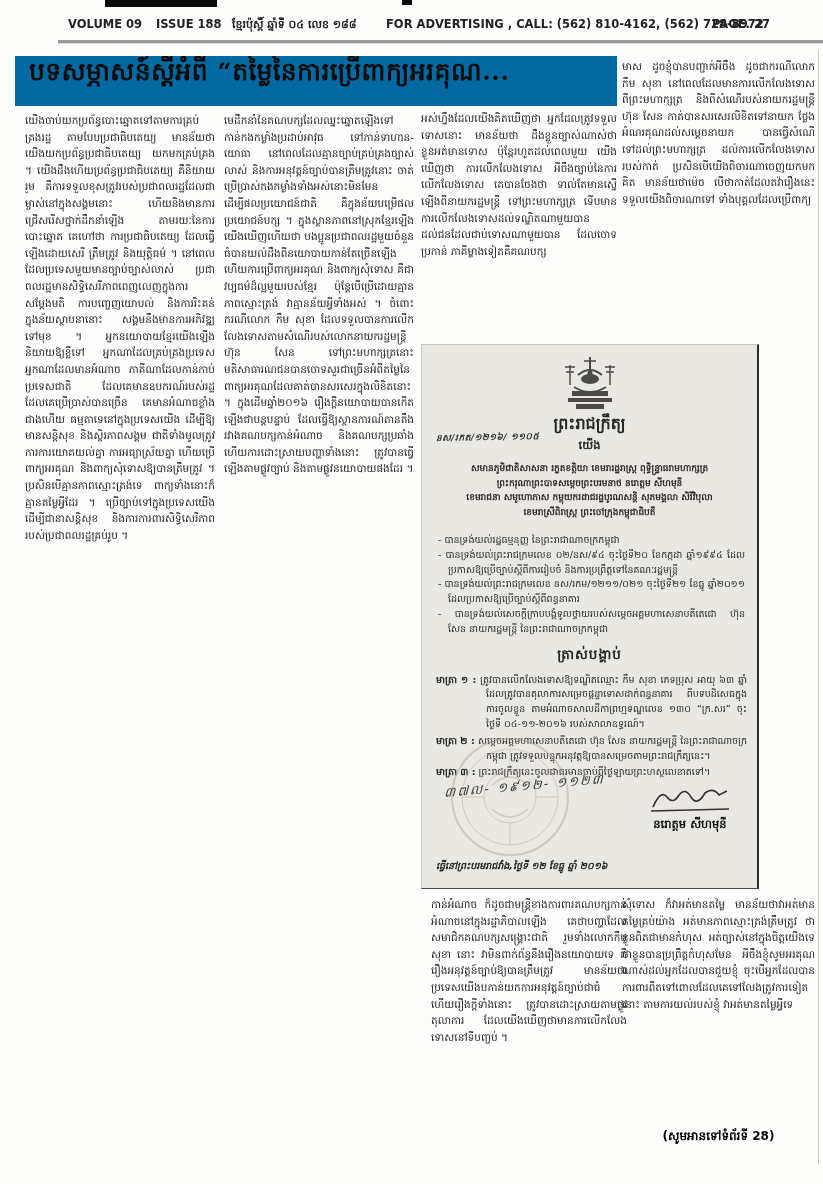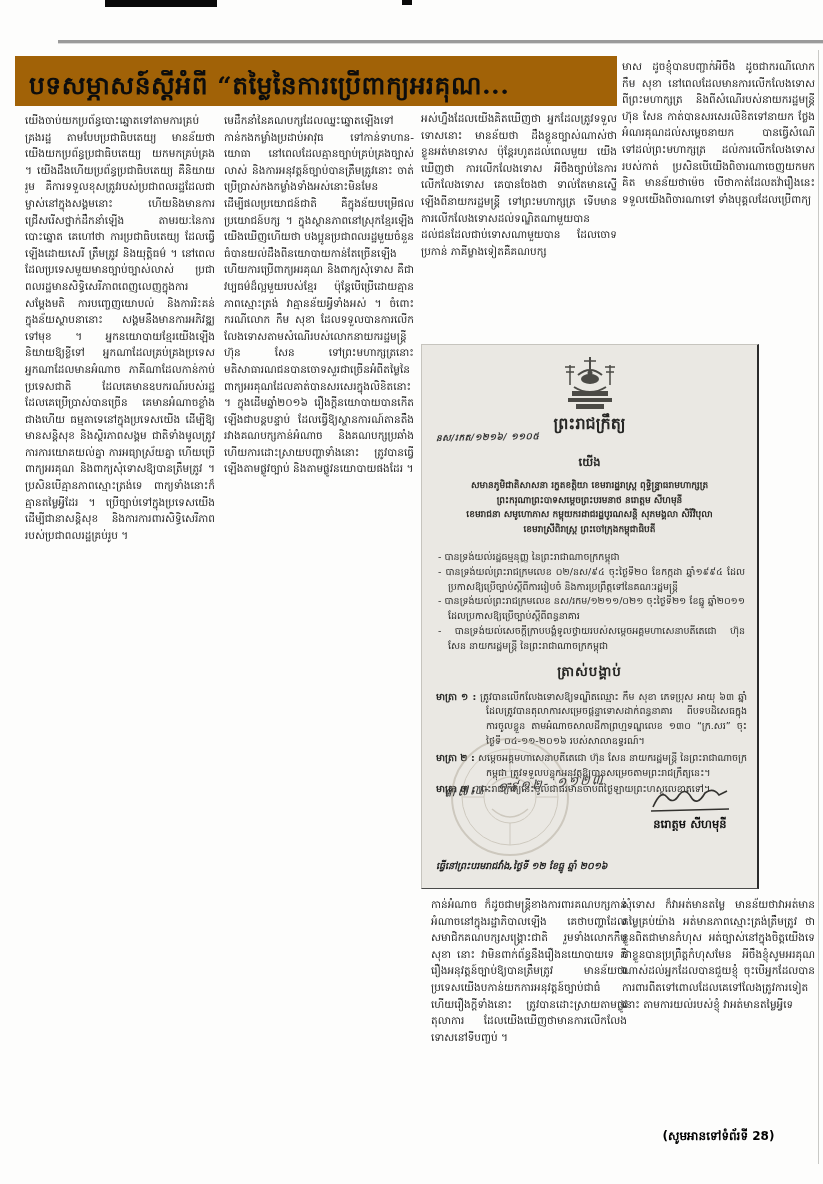--- a/index.html
+++ b/index.html
@@ -16,21 +16,21 @@
   #masthead .h-item{position:absolute;top:3px;white-space:nowrap;}
   #mh-volume{left:68px;}
   #mh-issue{left:156px;}
   #mh-khmer{left:232px;font-size:11px;font-weight:bold;}
   #mh-adv{left:386px;}
   #mh-page{left:712px;}
   #masthead-rule{position:absolute;top:40px;left:58px;width:765px;height:3px;background:#9a9a9a;border-bottom:1px solid #d9d9d9;}
   
   #banner{
     position:absolute;left:15px;top:56px;width:602px;height:50px;
-    background:#a16207; display:flex;align-items:flex-end;
+    background:#0369a1; display:flex;align-items:flex-start;
   }
   #banner .headline{
     font-family:"DejaVu Serif","Liberation Serif",serif;
     font-weight:bold;font-size:25px;color:#0d0d0d;
     padding-left:14px;letter-spacing:.5px;white-space:nowrap;overflow:hidden;
   }
   
   .col{
     position:absolute; text-align:justify; overflow:hidden;
     font-size:10.5px; line-height:16.6px; color:#1e1e1e;
@@ -50,21 +50,21 @@
     position:absolute;left:421px;top:344px;width:338px;height:545px;
     background:#eae8e3;
     border-top:1px solid #c6c4be;border-left:1px solid #c6c4be;
     border-right:2px solid #2a2a2a;border-bottom:1px solid #4a4a4a;
     box-sizing:border-box; color:#262624; overflow:hidden;
   }
   #decree-emblem{display:block;margin:10px auto 0 auto;}
   #decree-ref{position:absolute;left:14px;top:86px;font-size:9px;font-style:italic;transform:rotate(-1deg);letter-spacing:.5px;font-weight:bold;color:#333;}
   .d-center{text-align:center;}
   #decree-title{font-size:16px;font-weight:bold;margin-top:2px;}
-  #decree-we{font-size:11.5px;font-weight:bold;margin-top:18px;}
+  #decree-we{font-size:11.5px;font-weight:bold;margin-top:1px;}
   #royal-title{margin-top:6px;font-weight:bold;font-size:9px;line-height:14.5px;color:#2e2c28;}
   #considerations{margin:14px 12px 0 16px;font-size:9.5px;line-height:14.8px;}
   #considerations .consider{padding-left:10px;text-indent:-10px;text-align:justify;}
   #order-heading{font-size:13.5px;font-weight:bold;margin-top:9px;letter-spacing:1px;}
   #articles{margin:7px 10px 0 14px;font-size:9.5px;line-height:14.8px;}
   .article{padding-left:50px;text-indent:-50px;text-align:justify;margin-bottom:2px;}
   .article .art-label{font-weight:bold;}
   #seal{position:absolute;left:26px;bottom:28px;opacity:.4;}
   #scribble{position:absolute;left:22px;bottom:92px;font-size:13px;font-style:italic;transform:rotate(-5deg) skewX(-8deg);color:#3a3a38;letter-spacing:2px;}
   #sig-block{position:absolute;right:24px;bottom:54px;text-align:center;}
@@ -74,20 +74,27 @@
 </style>
 </head>
 <body>
 
 <div id="page">
 
   <div class="top-mark" style="left:105px;top:0;width:112px;height:7px;"></div>
   <div class="top-mark" style="left:402px;top:0;width:10px;height:5px;"></div>
   <div class="page-edge"></div>
 
+  <div id="masthead">
+    <span class="h-item" id="mh-volume">VOLUME 09</span>
+    <span class="h-item" id="mh-issue">ISSUE 188</span>
+    <span class="h-item" id="mh-khmer">ខ្មែរប៉ុស្តិ៍ ឆ្នាំទី ០៤  លេខ ១៨៨</span>
+    <span class="h-item" id="mh-adv">FOR ADVERTISING ,  CALL: (562) 810-4162, (562) 728-8972</span>
+    <span class="h-item" id="mh-page">PAGE. 27</span>
+  </div>
   <div id="masthead-rule"></div>
 
   <div id="banner">
     <div class="headline">បទសម្ភាសន៍ស្តីអំពី  “តម្លៃនៃការប្រើពាក្យអរគុណ...</div>
   </div>
 
   <div class="col" id="col1">យើងចាប់យកប្រព័ន្ធបោះឆ្នោតទៅតាមការគ្រប់គ្រងរដ្ឋ តាមបែបប្រជាធិបតេយ្យ មានន័យថា យើងយកប្រព័ន្ធប្រជាធិបតេយ្យ យកមកគ្រប់គ្រង ។ យើងដឹងហើយប្រព័ន្ធប្រជាធិបតេយ្យ គឺនិយាយរួម គឺការទទួលខុសត្រូវរបស់ប្រជាពលរដ្ឋដែលជាម្ចាស់នៅក្នុងសង្គមនោះ ហើយនិងមានការជ្រើសរើសថ្នាក់ដឹកនាំឡើង តាមរយៈនៃការបោះឆ្នោត គេហៅថា ការប្រជាធិបតេយ្យ ដែលធ្វើឡើងដោយសេរី ត្រឹមត្រូវ និងយុត្តិធម៌ ។ នៅពេលដែលប្រទេសមួយមានច្បាប់ច្បាស់លាស់ ប្រជាពលរដ្ឋមានសិទ្ធិសេរីភាពពេញលេញក្នុងការសម្តែងមតិ ការបញ្ចេញយោបល់ និងការរិះគន់ក្នុងន័យស្ថាបនានោះ សង្គមនឹងមានការអភិវឌ្ឍទៅមុខ ។ អ្នកនយោបាយខ្មែរយើងឡើង និយាយឱ្យខ្លីទៅ អ្នកណាដែលគ្រប់គ្រងប្រទេស អ្នកណាដែលមានអំណាច ភាគីណាដែលកាន់កាប់ប្រទេសជាតិ ដែលគេមានឧបករណ៍របស់រដ្ឋ ដែលគេប្រើប្រាស់បានច្រើន គេមានអំណាចខ្លាំងជាងហើយ ធម្មតាទេនៅក្នុងប្រទេសយើង ដើម្បីឱ្យមានសន្តិសុខ និងស្ថិរភាពសង្គម ជាតិទាំងមូលត្រូវការការយោគយល់គ្នា ការអធ្យាស្រ័យគ្នា ហើយប្រើពាក្យអរគុណ និងពាក្យសុំទោសឱ្យបានត្រឹមត្រូវ ។ ប្រសិនបើគ្មានភាពស្មោះត្រង់ទេ ពាក្យទាំងនោះក៏គ្មានតម្លៃអ្វីដែរ ។ ប្រើច្បាប់ទៅក្នុងប្រទេសយើង ដើម្បីជានាសន្តិសុខ និងការការពារសិទ្ធិសេរីភាពរបស់ប្រជាពលរដ្ឋគ្រប់រូប ។</div>
   <div class="col" id="col2">មេដឹកនាំនៃគណបក្សដែលឈ្នះឆ្នោតឡើងទៅកាន់កងកម្លាំងប្រដាប់អាវុធ ទៅកាន់ទាហាន-យោធា នៅពេលដែលគ្មានច្បាប់គ្រប់គ្រងច្បាស់លាស់ និងការអនុវត្តន៍ច្បាប់បានត្រឹមត្រូវនោះ ចាត់ប្រើប្រាស់កងកម្លាំងទាំងអស់នោះមិនមែនដើម្បីផលប្រយោជន៍ជាតិ គឺក្នុងន័យបម្រើផលប្រយោជន៍បក្ស ។ ក្នុងស្ថានភាពនៅស្រុកខ្មែរឡើង យើងឃើញហើយថា បងប្អូនប្រជាពលរដ្ឋមួយចំនួនធំបានយល់ដឹងពីនយោបាយកាន់តែច្រើនឡើង ហើយការប្រើពាក្យអរគុណ និងពាក្យសុំទោស គឺជាវប្បធម៌ដ៏ល្អមួយរបស់ខ្មែរ ប៉ុន្តែបើប្រើដោយគ្មានភាពស្មោះត្រង់ វាគ្មានន័យអ្វីទាំងអស់ ។ ចំពោះករណីលោក កឹម សុខា ដែលទទួលបានការលើកលែងទោសតាមសំណើរបស់លោកនាយករដ្ឋមន្ត្រី ហ៊ុន សែន ទៅព្រះមហាក្សត្រនោះ មតិសាធារណជនបានចោទសួរជាច្រើនអំពីតម្លៃនៃពាក្យអរគុណដែលគាត់បានសរសេរក្នុងលិខិតនោះ ។ ក្នុងដើមឆ្នាំ២០១៦ រឿងក្តីនយោបាយបានកើតឡើងជាបន្តបន្ទាប់ ដែលធ្វើឱ្យស្ថានការណ៍តានតឹងរវាងគណបក្សកាន់អំណាច និងគណបក្សប្រឆាំង ហើយការដោះស្រាយបញ្ហាទាំងនោះ ត្រូវបានធ្វើឡើងតាមផ្លូវច្បាប់ និងតាមផ្លូវនយោបាយផងដែរ ។</div>
   <div class="col" id="col3-top">អស់ហ្នឹងដែលយើងគិតឃើញថា អ្នកដែលត្រូវទទួលទោសនោះ មានន័យថា ដឹងខ្លួនច្បាស់ណាស់ថាខ្លួនអត់មានទោស ប៉ុន្តែរហូតដល់ពេលមួយ យើងឃើញថា ការលើកលែងទោស អីចឹងច្បាប់នៃការលើកលែងទោស គេបានចែងថា ទាល់តែមានស្នើឡើងពីនាយករដ្ឋមន្ត្រី ទៅព្រះមហាក្សត្រ ទើបមានការលើកលែងទោសដល់ទណ្ឌិតណាមួយបាន ដល់ជនដែលជាប់ទោសណាមួយបាន ដែលចោទប្រកាន់ ភាគីម្ខាងទៀតគឺគណបក្ស</div>
   <div class="col" id="col4-top">មាស ដូចខ្ញុំបានបញ្ជាក់អីចឹង ដូចជាករណីលោក កឹម សុខា នៅពេលដែលមានការលើកលែងទោសពីព្រះមហាក្សត្រ និងពីសំណើរបស់នាយករដ្ឋមន្ត្រី ហ៊ុន សែន កាត់បានសរសេរលិខិតទៅនាយក ថ្លែងអំណរគុណដល់សម្តេចនាយក បានធ្វើសំណើទៅដល់ព្រះមហាក្សត្រ ដល់ការលើកលែងទោសរបស់កាត់ ប្រសិនបើយើងពិចារណាចេញយកមកគិត មានន័យថាម៉េច បើថាកាត់ដែលតវ៉ារឿងនេះ ទទួលយើងពិចារណាទៅ ទាំងបុគ្គលដែលប្រើពាក្យ</div>

